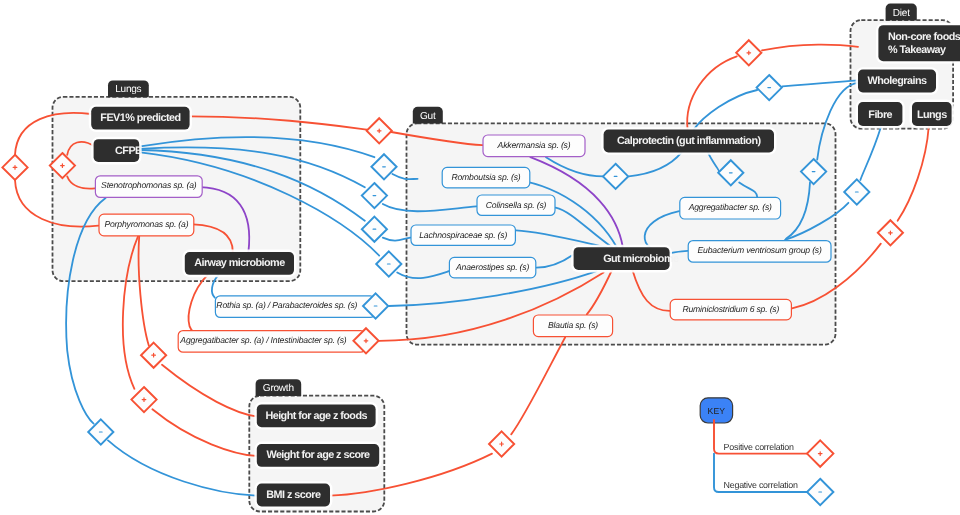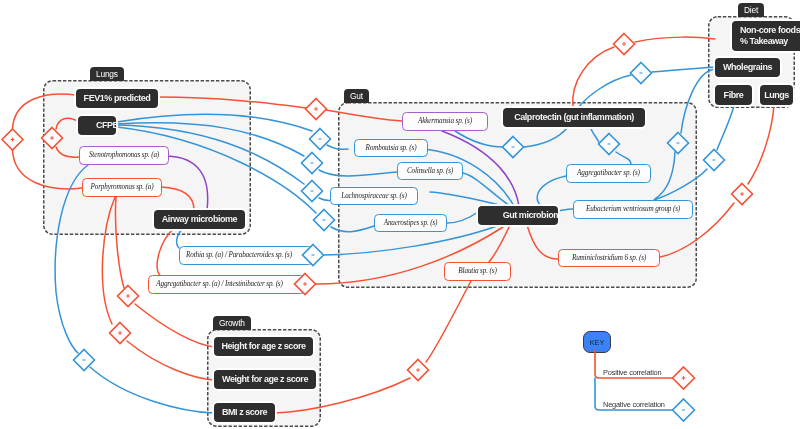--- a/index.html
+++ b/index.html
@@ -7,21 +7,21 @@
         -webkit-font-smoothing:antialiased;text-rendering:optimizeLegibility;}
   #stage{position:relative;width:800px;height:429px;background:#fff;}
   svg.layer{position:absolute;left:0;top:0;width:800px;height:429px;}
   .grp-tab{position:absolute;background:#2e2e2e;color:#fff;border-radius:4px 4px 0 0;font-size:8.4px;
            letter-spacing:-0.2px;height:14px;display:flex;align-items:center;justify-content:center;
            padding:0 6px;white-space:nowrap;box-sizing:border-box;}
   .node{position:absolute;box-sizing:border-box;display:flex;align-items:center;justify-content:center;
         text-align:center;white-space:pre;line-height:1.2;}
   .node.dark{background:#2e2e2e;color:#f2f2f2;border-radius:4px;font-weight:bold;font-size:9px;letter-spacing:-0.45px;
              box-shadow:0 0 0 2px rgba(255,255,255,0.92);}
-  .node.outline{background:#fdfdfd;font-style:italic;font-size:7.2px;letter-spacing:-0.15px;border-radius:4.5px;border:1.7px solid #888;color:#262626;font-family:Liberation Serif, serif;}
+  .node.outline{background:#fdfdfd;font-style:italic;font-size:7.2px;letter-spacing:-0.15px;border-radius:4.5px;border:1.7px solid #888;color:#262626;}
   .node.purple{border-color:#a45fc8;}
   .node.orange{border-color:#f75134;}
   .node.blue{border-color:#3394d8;}
   .keybox{position:absolute;border:1.8px solid #3a3a3a;border-radius:7px;background:#3b82f6;display:flex;align-items:center;
           justify-content:center;font-size:7.2px;color:#222;letter-spacing:0.1px;}
   .keylabel{position:absolute;font-size:7.4px;color:#333;white-space:nowrap;letter-spacing:-0.2px;}
 </style>
 </head>
 <body>
 
@@ -91,38 +91,38 @@
     <div class="grp-tab" style="left: 715px; top: 2.5px; margin-left: 23px;">Diet</div>
     <div class="grp-tab" style="left: 213px; top: 315.5px;">Growth</div>
   </div>
   <div id="nodes">
     <div class="node dark" style="left: 76px; top: 89px; width: 82px; height: 19px;">FEV1% predicted</div>
     <div class="node dark" style="left: 78px; top: 116px; width: 38px; height: 19px; padding-left: 20px;">CFPE</div>
     <div class="node outline purple" style="left: 79px; top: 146px; width: 90px; height: 19px;">Stenotrophomonas sp. (a)</div>
     <div class="node outline orange" style="left: 82px; top: 178px; width: 80px; height: 19px;">Porphyromonas sp. (a)</div>
     <div class="node dark" style="left: 154px; top: 210px; width: 91px; height: 19px;">Airway microbiome</div>
     <div class="node outline purple" style="left: 402px; top: 112px; width: 86px; height: 19px;">Akkermansia sp. (s)</div>
-    <div class="node outline blue" style="left: 354px; top: 139px; width: 74px; height: 18px;">Romboutsia sp. (s)</div>
+    <div class="node outline blue" style="left: 368px; top: 139px; width: 74px; height: 18px;">Romboutsia sp. (s)</div>
     <div class="node outline blue" style="left: 397px; top: 162px; width: 66px; height: 18px;">Colinsella sp. (s)</div>
-    <div class="node outline blue" style="left: 330px; top: 187px; width: 88px; height: 18px;">Lachnospiraceae sp. (s)</div>
+    <div class="node outline blue" style="left: 342px; top: 187px; width: 88px; height: 18px;">Lachnospiraceae sp. (s)</div>
     <div class="node outline blue" style="left: 374px; top: 214px; width: 73px; height: 18px;">Anaerostipes sp. (s)</div>
     <div class="node dark" style="left: 503px; top: 108px; width: 142px; height: 19px;">Calprotectin (gut inflammation)</div>
     <div class="node dark" style="left: 478px; top: 206px; width: 80px; height: 19px; padding-left: 32px;">Gut microbiome</div>
     <div class="node outline blue" style="left: 566px; top: 164px; width: 85px; height: 19px;">Aggregatibacter sp. (s)</div>
     <div class="node outline blue" style="left: 573px; top: 200px; width: 120px; height: 19px;">Eubacterium ventriosum group (s)</div>
     <div class="node outline orange" style="left: 558px; top: 249px; width: 102px; height: 18px;">Ruminiclostridium 6 sp. (s)</div>
     <div class="node outline orange" style="left: 444px; top: 262px; width: 67px; height: 19px;">Blautia sp. (s)</div>
     <div class="node outline blue" style="left: 179px; top: 246px; width: 134px; height: 19px; padding-right: 14px;">Rothia sp. (a) / Parabacteroides sp. (s)</div>
     <div class="node outline orange" style="left: 148px; top: 275px; width: 157px; height: 19px; padding-right: 14px;">Aggregatibacter sp. (a) / Intestinibacter sp. (s)</div>
     <div class="node dark" style="left: 714px; top: 21px; width: 76px; height: 30px; text-align: left; justify-content: flex-start; padding-left: 8px; margin-left: 18px;">Non-core foods
 % Takeaway</div>
     <div class="node dark" style="left: 715px; top: 58px; width: 65px; height: 19px;">Wholegrains</div>
     <div class="node dark" style="left: 715px; top: 85px; width: 37px; height: 20px;">Fibre</div>
     <div class="node dark" style="left: 760px; top: 85px; width: 33px; height: 20px;">Lungs</div>
-    <div class="node dark" style="left: 214px; top: 337px; width: 99px; height: 19px;">Height for age z score</div>
+    <div class="node dark" style="left: 214px; top: 337px; width: 99px; height: 19px;">Height for age z foods</div>
     <div class="node dark" style="left: 214px; top: 370px; width: 102px; height: 19px;">Weight for age z score</div>
     <div class="node dark" style="left: 214px; top: 403px; width: 61px; height: 19px;">BMI z score</div>
   </div>
   <svg class="layer" id="diamond-layer" viewBox="0 0 800 429" style="pointer-events:none">
       <g>
         <path d="M 12.5,129 L 23,139.5 L 12.5,150 L 2,139.5 Z" fill="#fdfdfd" stroke="#f75134" stroke-width="1.6" stroke-linejoin="miter"></path>
         <path d="M 11,139.5 L 14,139.5 M 12.5,138 L 12.5,141" stroke="#f75134" stroke-width="1.0" stroke-linecap="round" fill="none"></path>
       </g>
       <g>
         <path d="M 52,127.5 L 62.5,138 L 52,148.5 L 41.5,138 Z" fill="#fdfdfd" stroke="#f75134" stroke-width="1.6" stroke-linejoin="miter"></path>

